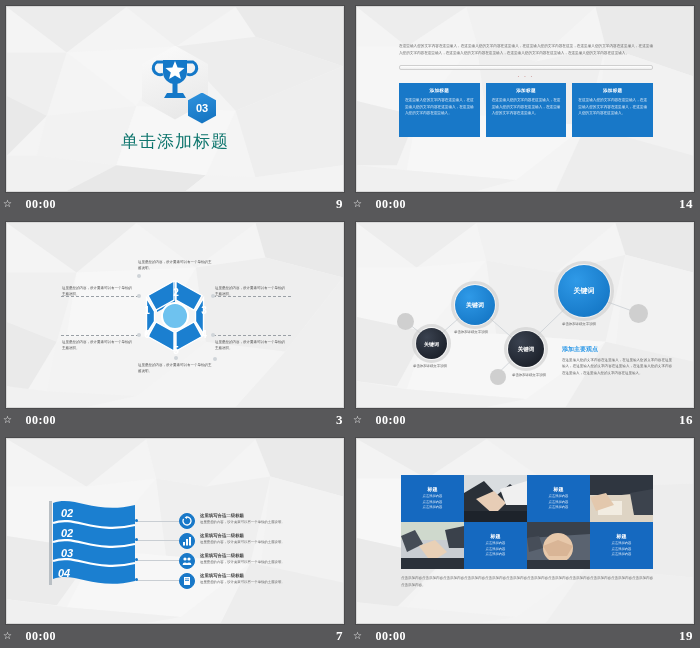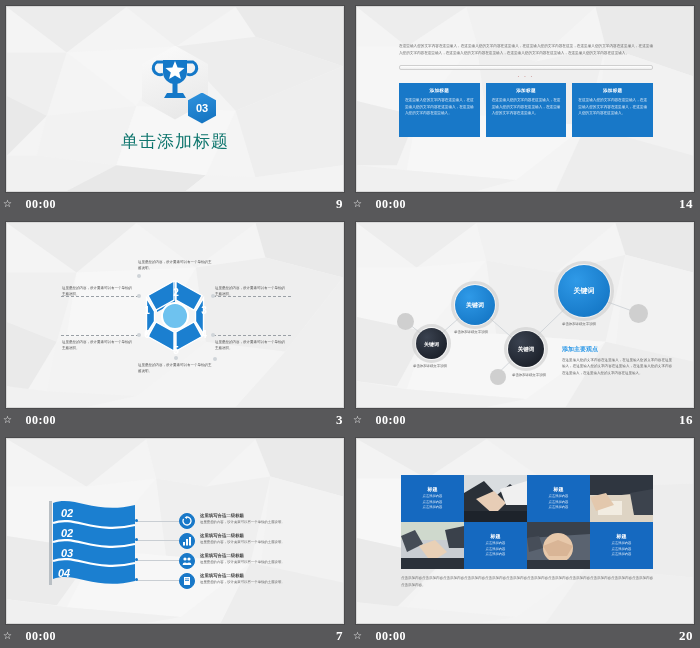--- a/index.html
+++ b/index.html
@@ -543,17 +543,17 @@
           <p>点击添加内容</p>
           <p>点击添加内容</p>
         </div>
       </div>
 
       <div class="s18-cap">点击添加内容点击添加内容点击添加内容点击添加内容点击添加内容点击添加内容点击添加内容点击添加内容点击添加内容点击添加内容点击添加内容点击添加内容点击添加内容。</div>
     </div>
     <div class="footer">
       <span class="star">☆</span>
       <span class="time">00:00</span>
-      <span class="num">20</span>
+      <span class="num">19</span>
     </div>
   </div>
 
 </div>
 
 </body></html>

